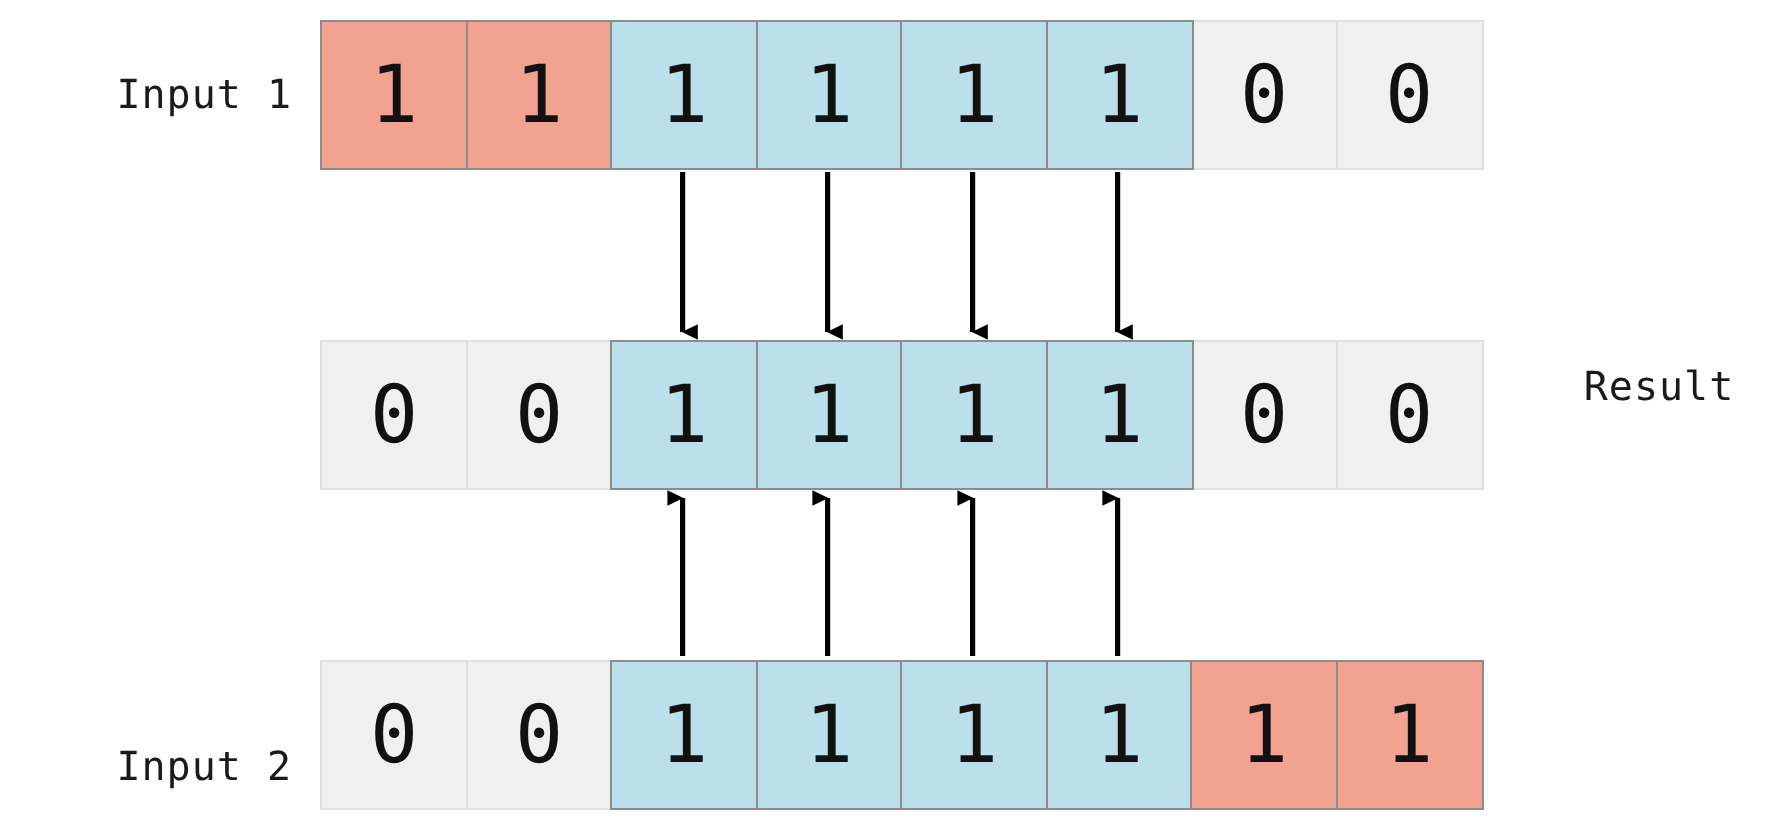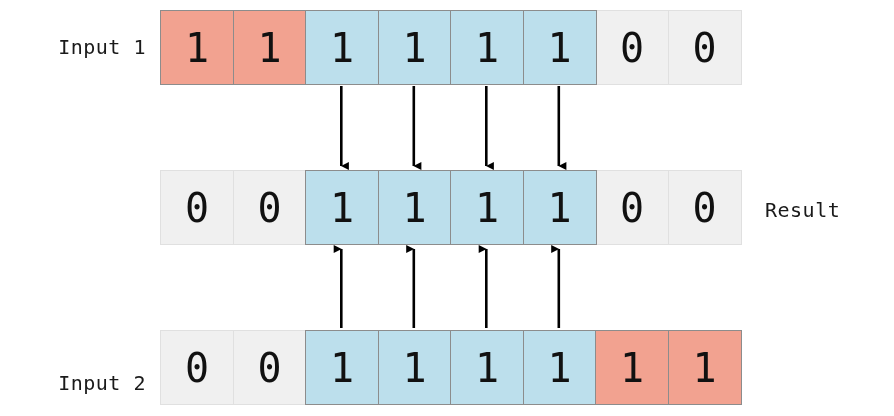--- a/index.html
+++ b/index.html
@@ -87,21 +87,21 @@
       <div class="row" style="top: 10px; left: 160px; width: 580px; height: 75px;">
         <div class="cell salmon">1</div>
         <div class="cell salmon">1</div>
         <div class="cell blue">1</div>
         <div class="cell blue">1</div>
         <div class="cell blue">1</div>
         <div class="cell blue">1</div>
         <div class="cell gray">0</div>
         <div class="cell gray">0</div>
       </div>
-      <div class="row-label label-right" style="top: 198px; left: 765px; width: 129px;">Result</div>
+      <div class="row-label label-right" style="top: 181px; left: 765px; width: 129px; text-align: center;">Result</div>
       <div class="row" style="top: 170px; left: 160px; width: 580px; height: 75px;">
         <div class="cell gray">0</div>
         <div class="cell gray">0</div>
         <div class="cell blue">1</div>
         <div class="cell blue">1</div>
         <div class="cell blue">1</div>
         <div class="cell blue">1</div>
         <div class="cell gray">0</div>
         <div class="cell gray">0</div>
       </div>

